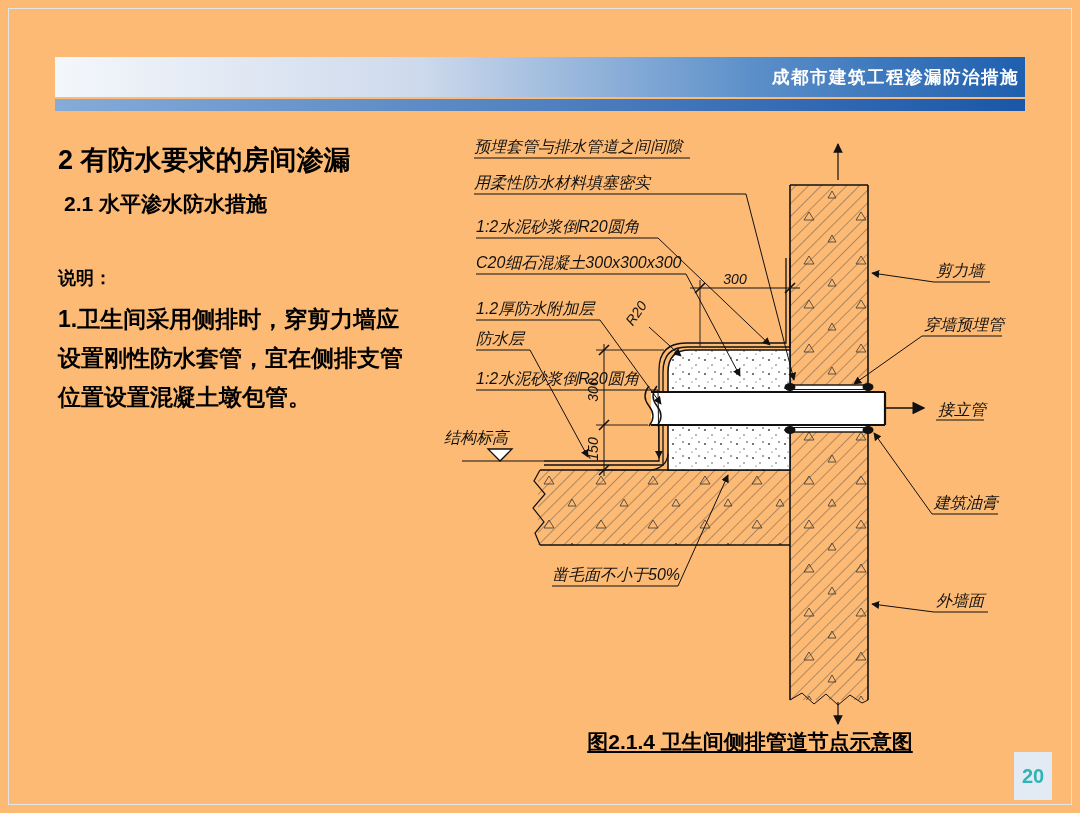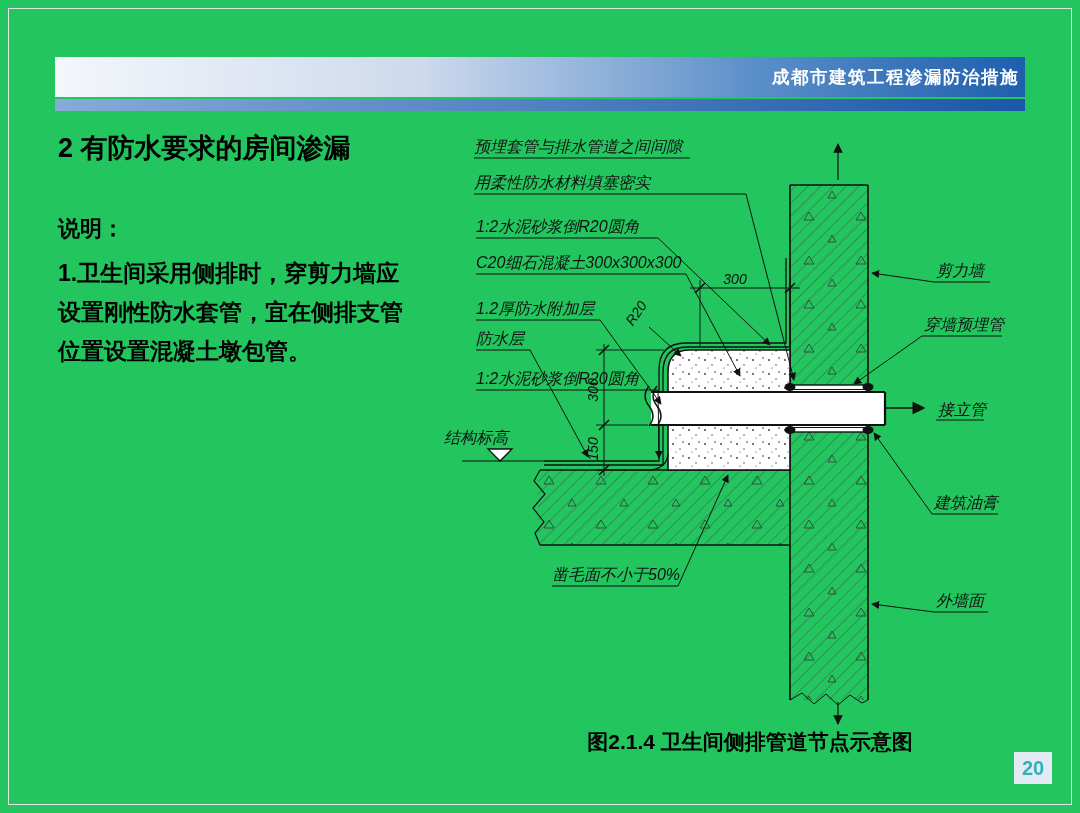--- a/index.html
+++ b/index.html
@@ -1,65 +1,66 @@
 <!DOCTYPE html>
 <html><head>
 <meta charset="utf-8">
 <style>
   * { margin:0; padding:0; box-sizing:border-box; }
   html,body { background:#ffffff; }
   body { font-family:"Liberation Sans","DejaVu Sans",sans-serif; color:#000; }
-  .slide { position:relative; width:1080px; height:813px; background:#22c55e; overflow:hidden; }
+  .slide { position:relative; width:1080px; height:813px; background:#fdba74; overflow:hidden; }
   .frame { position:absolute; inset:8px; border:1px solid #e4e4e4; pointer-events:none; }
 
   .header-top {
     position:absolute; left:55px; right:55px; top:57px; height:40px;
     background:linear-gradient(90deg,#f4f7fb 0%,#cdd9ec 38%,#5b8fc9 72%,#1e5fae 100%);
     display:flex; align-items:center; justify-content:flex-end;
   }
   .header-title { color:#ffffff; font-weight:bold; font-size:17.5px; padding-right:6px; letter-spacing:1.5px; }
   .header-strip {
     position:absolute; left:55px; right:55px; top:99px; height:12px;
     background:linear-gradient(90deg,#86abd7 0%,#1b57a8 100%);
   }
 
-  .left-col { position:absolute; left:58px; top:130px; width:352px; }
+  .left-col { position:absolute; left:58px; top:142px; width:352px; }
   .h1 { font-size:27px; font-weight:bold; margin-bottom:12px; }
   .h2 { font-size:21px; font-weight:bold; margin:6px 0 6px 6px; }
   .notes { margin-top:48px; }
-  .notes-title { font-size:22px; font-weight:bold; margin-bottom:10px; }
+  .notes-title { font-size:18px; font-weight:bold; margin-bottom:10px; }
   .note { font-size:23px; line-height:39px; margin-bottom:14px; line-break:strict;font-weight:bold; }
 
   svg.drawing { position:absolute; left:430px; top:118px; }
   .lbl { font-family:"Liberation Sans","DejaVu Sans",sans-serif; font-size:16px; font-style:italic; fill:#111; }
   .dim { font-family:"Liberation Sans","DejaVu Sans",sans-serif; font-size:14px; font-style:italic; fill:#111; }
 
   .caption {
     position:absolute; left:470px; top:728px; width:560px; text-align:center;
-    font-size:21px; font-weight:bold; 
+    font-size:21px; font-weight:bold; text-decoration:underline;
   }
   .pagenum {
-    position:absolute; right:28px; top:752px; width:38px; height:32px;
+    position:absolute; right:28px; top:752px; width:38px; height:48px;
     background:#e2ebf4; color:#2fb3b7; font-size:20px; font-weight:bold;
     display:flex; align-items:center; justify-content:center;
   }
 </style>
 </head>
 <body>
 
 <div class="slide">
   <div class="frame"></div>
 
   <div class="header-top">
     <span class="header-title">成都市建筑工程渗漏防治措施</span>
   </div>
   <div class="header-strip"></div>
 
   <div class="left-col">
     <div class="h1">2 有防水要求的房间渗漏</div>
+    <div class="h2">2.1 水平渗水防水措施</div>
     <div class="notes">
       <div class="notes-title">说明：</div>
       <p class="note">1.卫生间采用侧排时，穿剪力墙应设置刚性防水套管，宜在侧排支管位置设置混凝土墩包管。</p>
     </div>
   </div>
 
   <svg class="drawing" width="600" height="620" viewBox="0 0 600 620">
     <defs>
       <pattern id="hatch" width="9" height="9" patternUnits="userSpaceOnUse" patternTransform="rotate(45)">
         <line x1="0" y1="0" x2="0" y2="9" stroke="#4c4c4c" stroke-width="0.9"></line>

